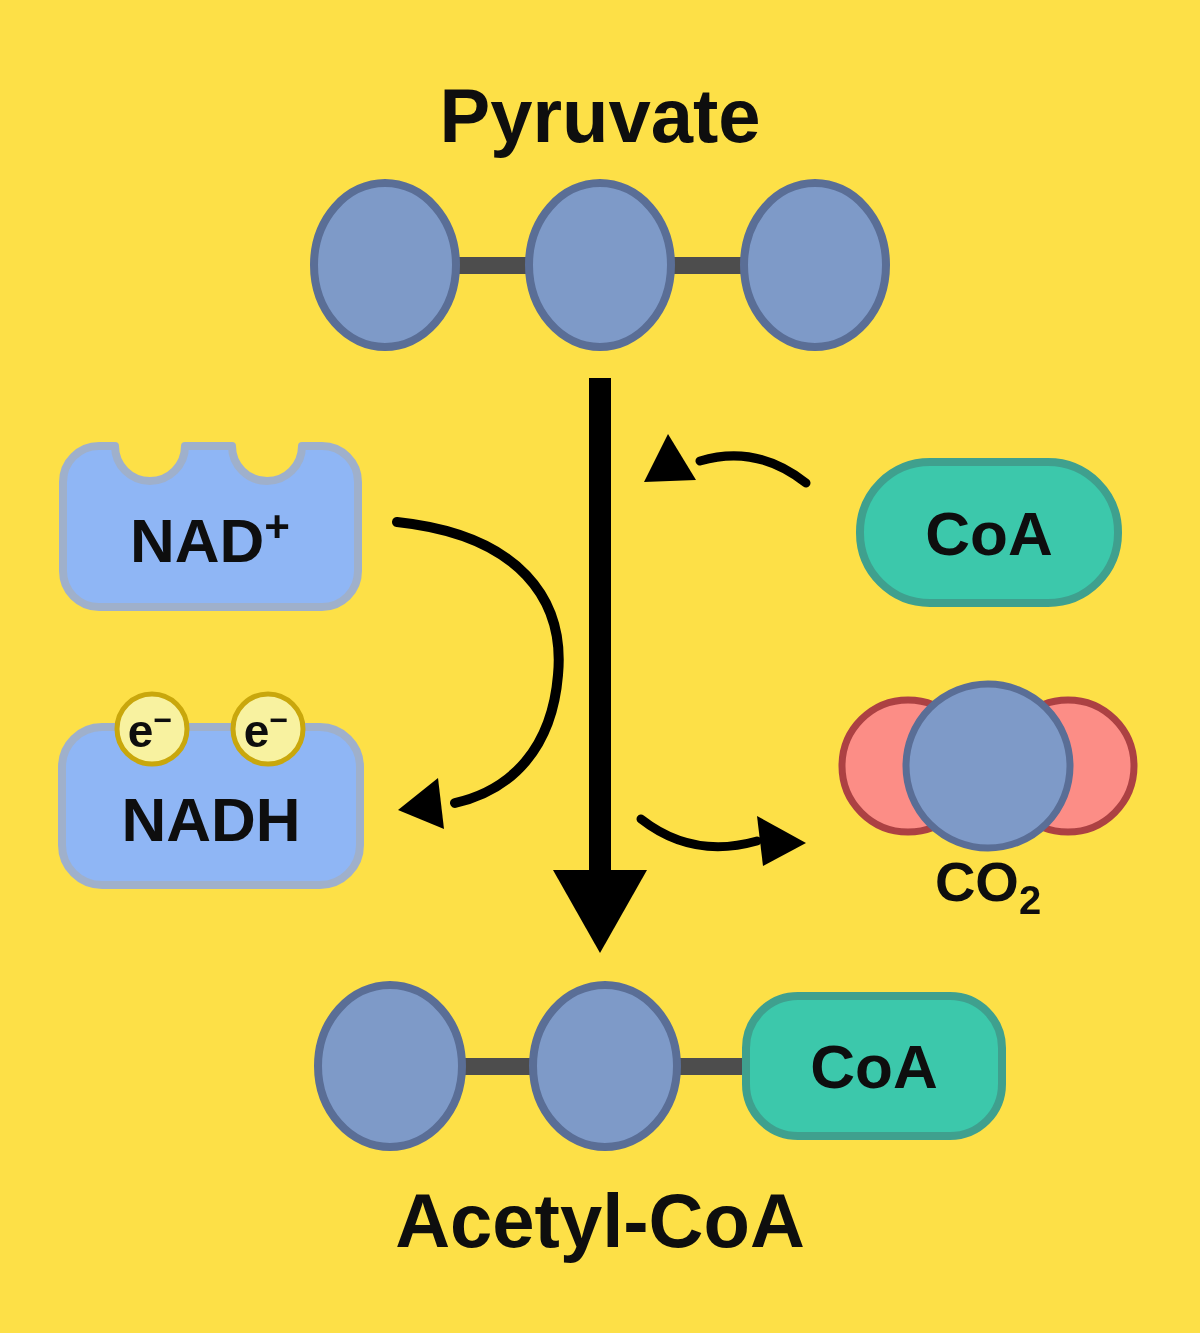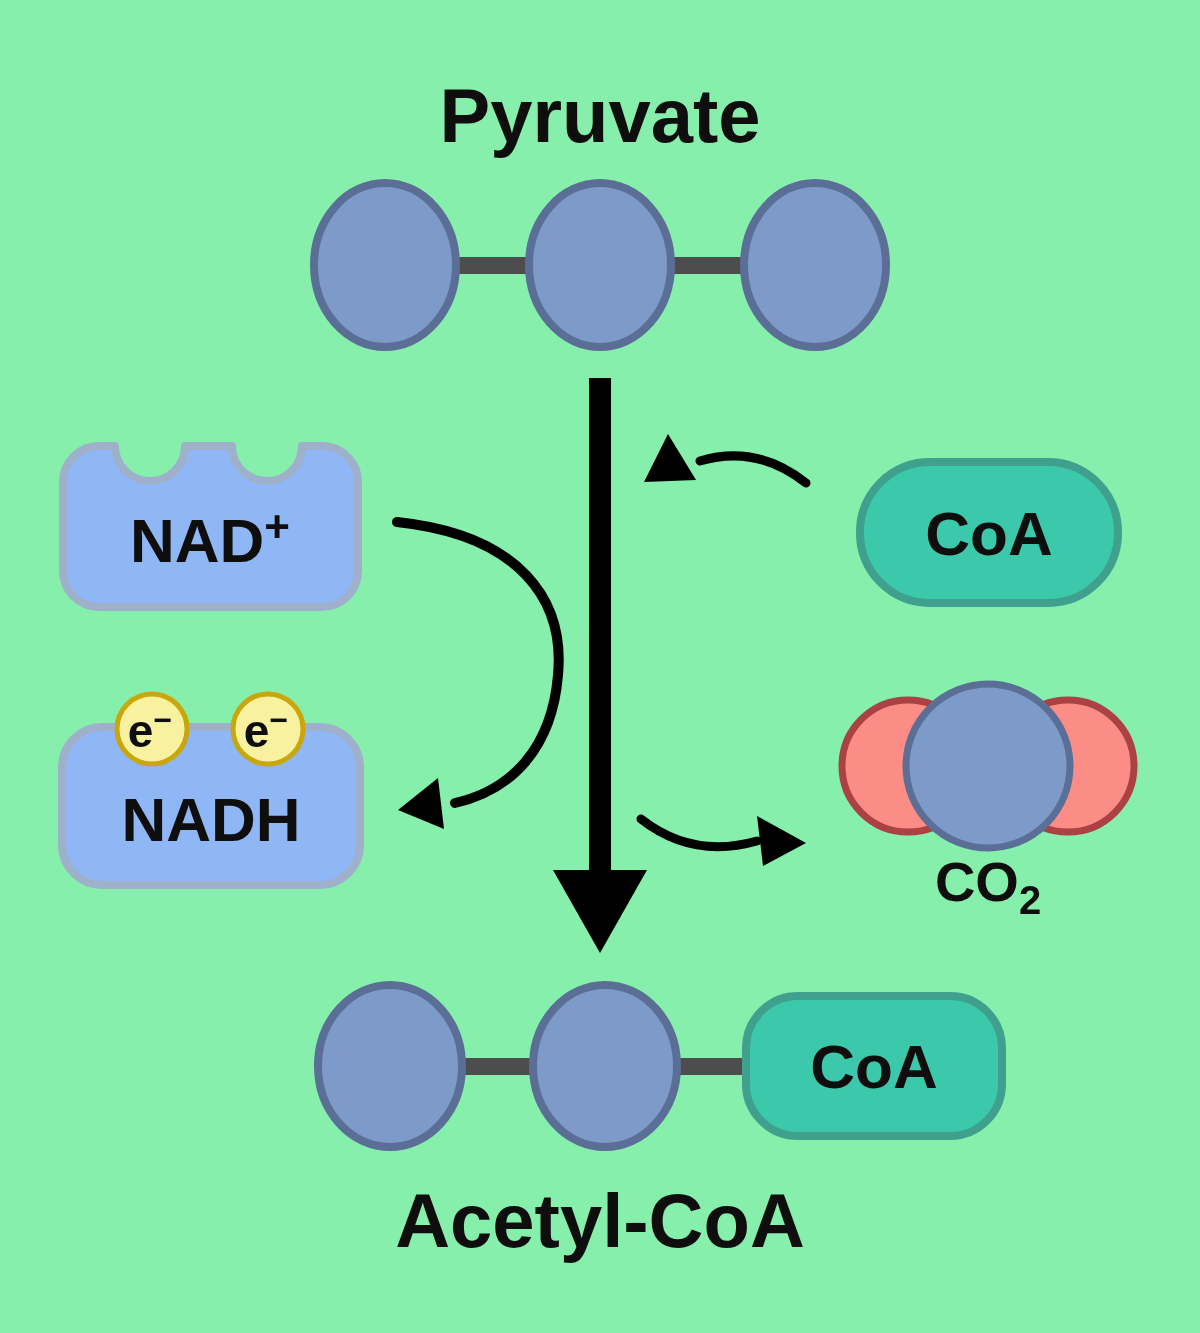--- a/index.html
+++ b/index.html
@@ -5,21 +5,21 @@
 <style>
   html, body {
     margin: 0;
     padding: 0;
     background: #ffffff;
   }
   .stage {
     width: 1200px;
     height: 1333px;
     margin: 0 auto;
-    background: #86efac;
+    background: #fde047;
     position: relative;
   }
   svg { display: block; }
   .lbl {
     font-family: "Liberation Sans", sans-serif;
     font-weight: bold;
     fill: #0e0e0e;
   }
   .t76 { font-size: 76px; }
   .t62 { font-size: 62px; }

